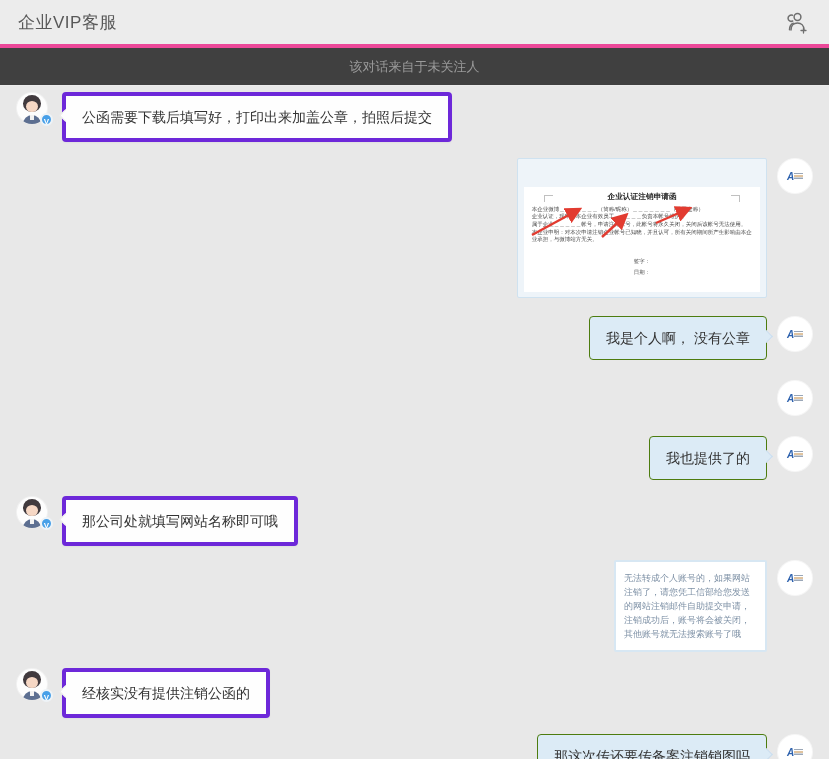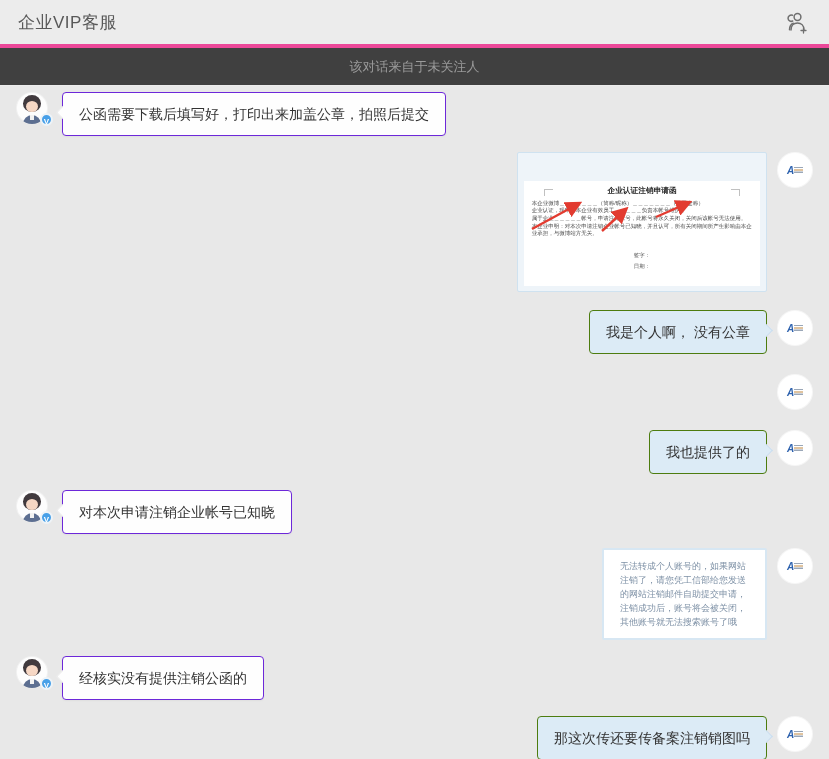--- a/index.html
+++ b/index.html
@@ -32,21 +32,21 @@
   .row.left  { justify-content: flex-start; }
   .row.right { justify-content: flex-end; }
 
   
   .bubble {
     position: relative; max-width: 600px; padding: 11px 16px;
     font-size: 14px; line-height: 20px; color: #333; border-radius: 4px;
     word-break: break-all;
   }
   .bubble.left {
-    background: #fefefe; border: 1px solid #6d28d9; margin-left: 14px;
+    background: #fefefe; border: 4px solid #6d28d9; margin-left: 14px;
     box-shadow: 0 1px 2px rgba(0,0,0,.04);
   }
   .bubble.left::before {
     content: ""; position: absolute; left: -5px; top: 15px; width: 8px; height: 8px;
     background: #fefefe; border-left: 1px solid #e9e9e9; border-bottom: 1px solid #e9e9e9;
     transform: rotate(45deg);
   }
   .bubble.right {
     background: #dcebf6; border: 1px solid #4d7c0f; margin-right: 10px;
   }
@@ -97,22 +97,22 @@
     padding: 10px 14px 0 14px; font-size: 10px; line-height: 14px; color: #4a4a4a;
   }
   .doc-title { text-align: center; font-size: 14px; font-weight: bold; color: #222; margin-bottom: 9px; display: block; }
   .doc-line { display: block; }
   .doc-sign { margin-top: 26px; text-align: center; }
   .doc-date { margin-top: 6px; text-align: center; color: #555; }
   .doc-arrows { position: absolute; left: 0; top: 0; width: 250px; height: 140px; pointer-events: none; }
 
   
   .card-shot {
-    width: 165px; background: #fff; border: 2px solid #d7e7f3; border-radius: 2px;
-    padding: 9px 16px; margin-right: 10px; cursor: pointer;
+    width: 153px; background: #fff; border: 2px solid #d7e7f3; border-radius: 2px;
+    padding: 9px 8px; margin-right: 10px; cursor: pointer;
     font-size: 9px; line-height: 14px; color: #7e91a6; word-break: break-all;
   }
 
   .hdr-icon { display: block; }
 </style>
 </head>
 <body>
 
 <div class="app">
   <div class="header">
@@ -199,21 +199,21 @@
       <div class="row left" style="margin-bottom: 14px;">
         <div class="avwrap">
           <div class="avatar-agent">
             <span class="aa-hair"></span>
             <span class="aa-face"></span>
             <span class="aa-body"></span>
             <span class="aa-collar"></span>
           </div>
           <span class="badge">V</span>
         </div>
-        <div class="bubble left"><span class="btext">对本次申请注销企业帐号已知晓</span></div>
+        <div class="bubble left"><span class="btext">那公司处就填写网站名称即可哦</span></div>
       </div>
       <div class="row right" style="margin-bottom: 16px;">
         <div class="card-shot"><span class="shot-text">无法转成个人账号的，如果网站注销了，请您凭工信部给您发送的网站注销邮件自助提交申请，注销成功后，账号将会被关闭，其他账号就无法搜索账号了哦</span></div>
         <div class="avatar-user">
           <span class="ulogo">A</span>
           <span class="ulogo-marks"></span>
         </div>
       </div>
       <div class="row left" style="margin-bottom: 16px;">
         <div class="avwrap">

